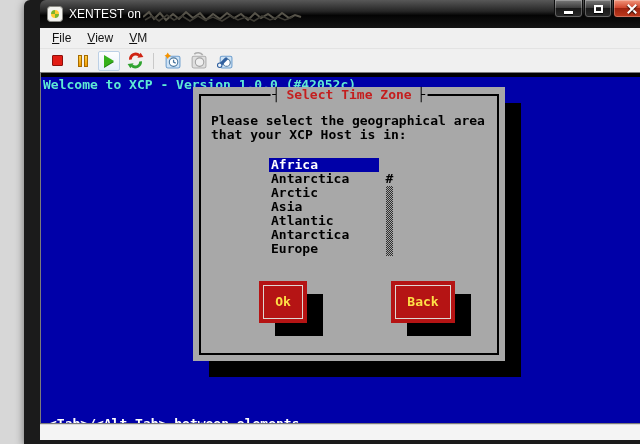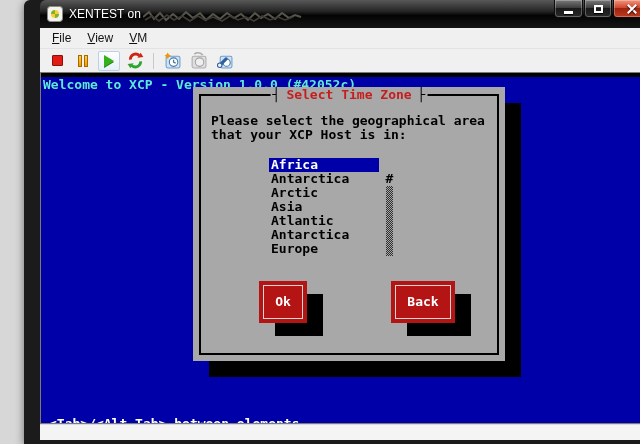--- a/index.html
+++ b/index.html
@@ -80,21 +80,21 @@
     position:absolute; left:193px; top:99px; width:7px; height:70px;
     background-color:#a8a8a8;
     background-image:conic-gradient(#2e2e2e 25%, transparent 0 50%, #2e2e2e 0 75%, transparent 0);
     background-size:2px 2px;
   }
 
   .btn-wrap { position:absolute; top:194px; }
   .btn-wrap.ok { left:66px; } .btn-wrap.back { left:198px; }
   .btn-shadow { position:absolute; left:16px; top:13px; width:100%; height:100%; background:#000; }
   .tui-btn {
-    position:relative; display:block; height:42px; background:#b51414; color:#ffffff;
+    position:relative; display:block; height:42px; background:#b51414; color:#fde047;
     text-align:center; line-height:42px; white-space:pre; z-index:1;
     font: 700 13px/42px "DejaVu Sans Mono", monospace;
   }
   .btn-wrap.ok .tui-btn { width:48px; } .btn-wrap.back .tui-btn { width:64px; }
   .tui-btn::before { content:""; position:absolute; inset:4px; border:1px solid #ded6d2; }
 
   .help-bar { position:absolute; left:0; top:330px; width:100%; height:14px; color:#fff; white-space:pre; }
   .help-left { position:absolute; left:8px; }
 
   .statusbar { flex:1; background:#f4f4f4; border-top:1px solid #dadada; }

